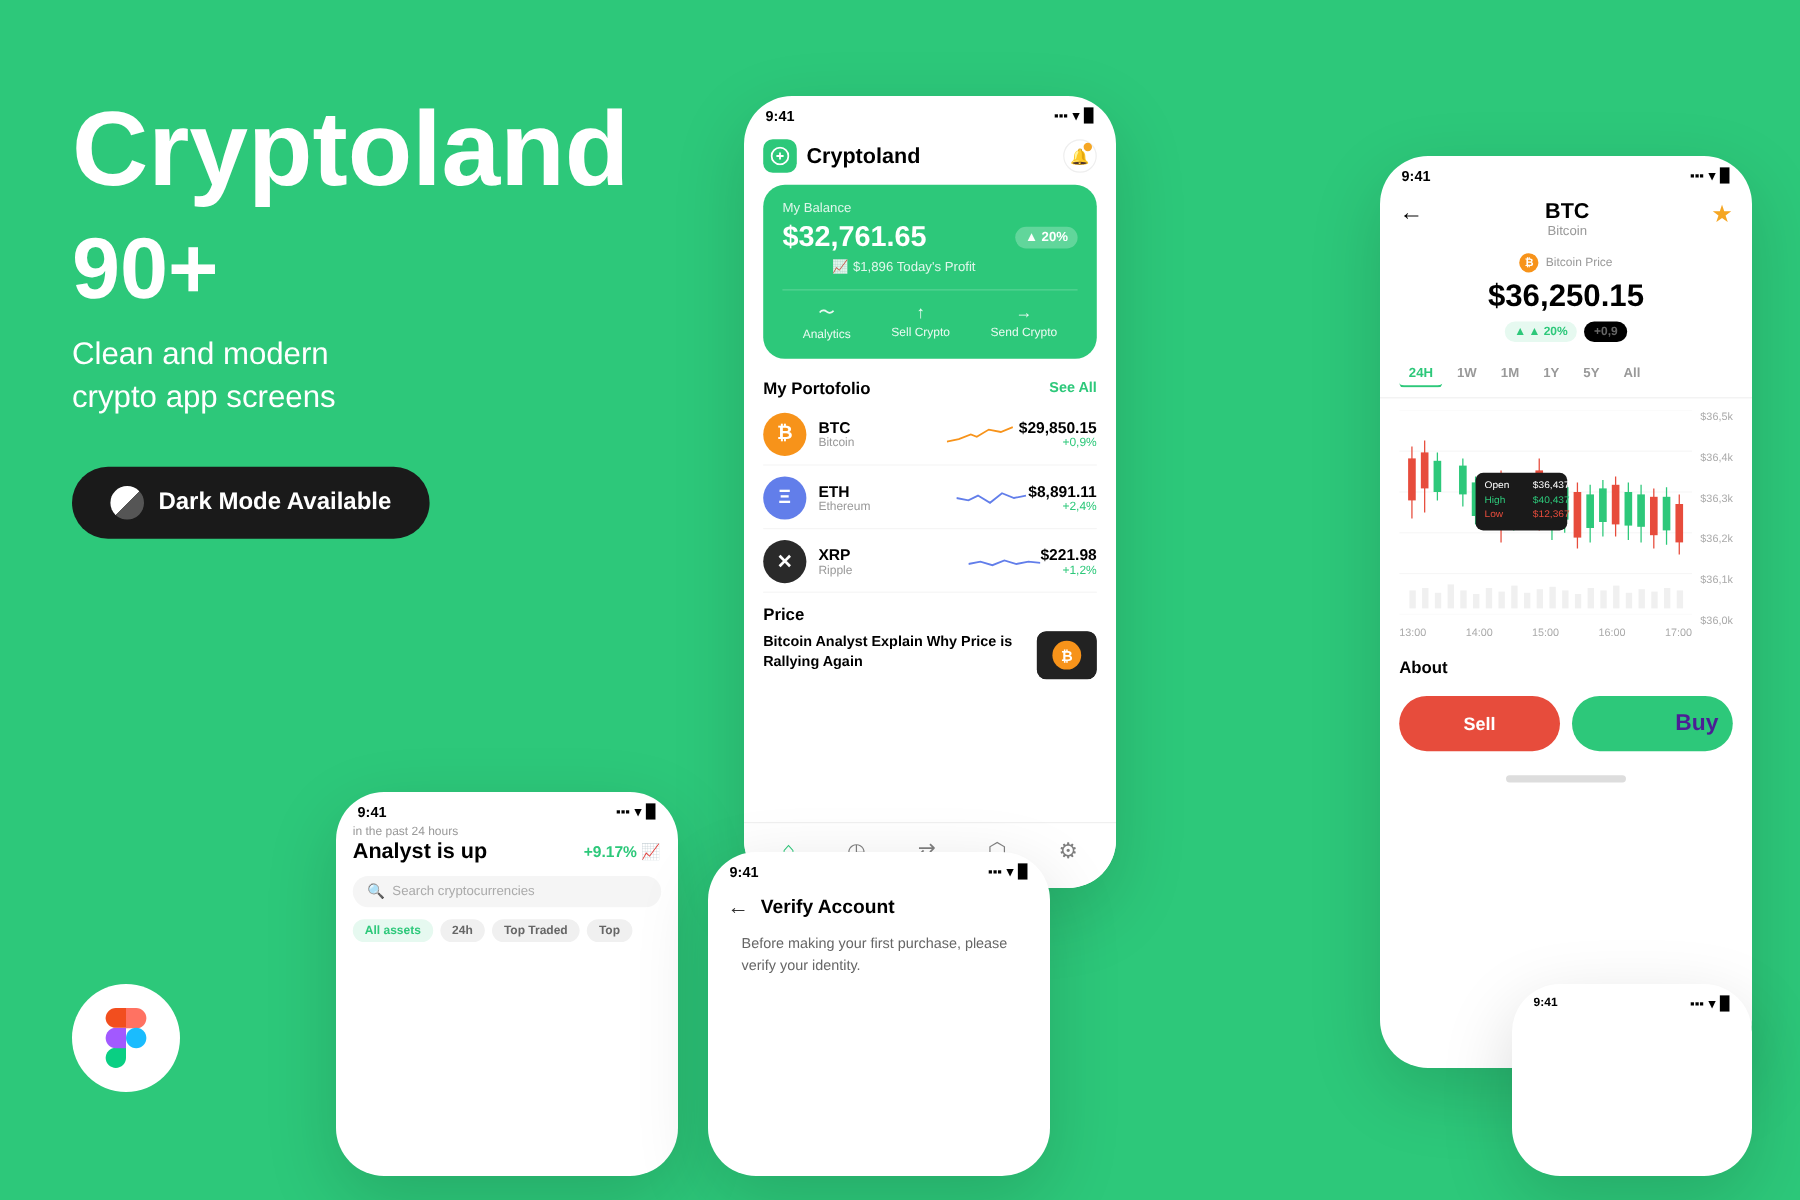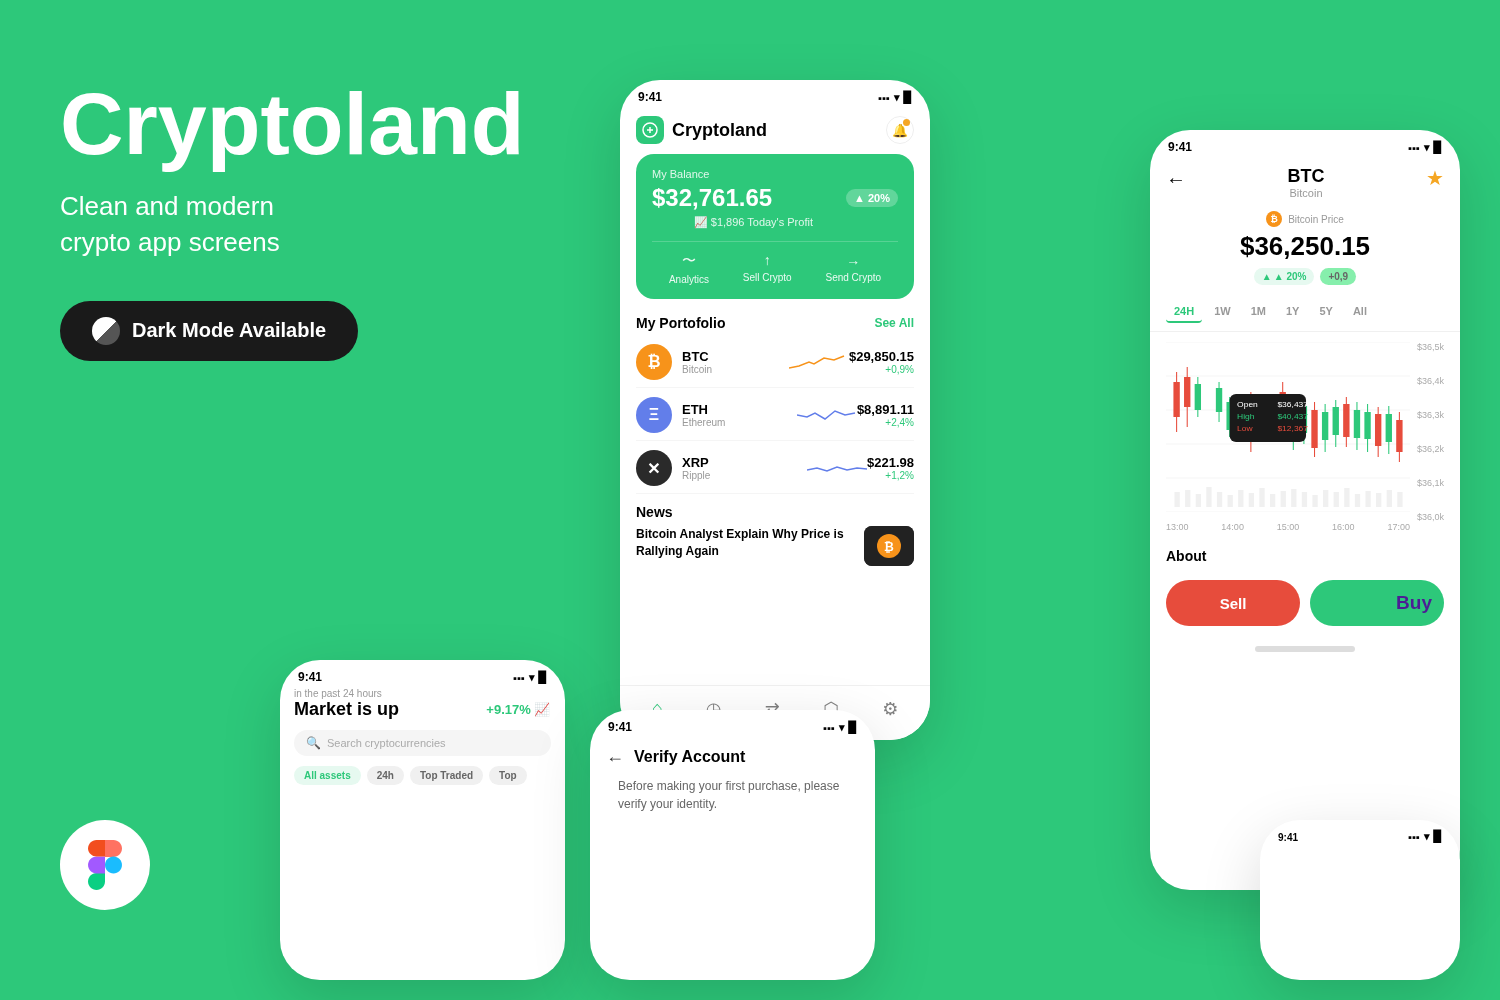--- a/index.html
+++ b/index.html
@@ -81,21 +81,21 @@
     .phone {
       background: white;
       border-radius: 40px;
       overflow: hidden;
       box-shadow: 0 20px 60px rgba(0,0,0,0.15);
       position: absolute;
     }
     .phone-status-bar {
       display: flex;
       justify-content: space-between;
-      align-items: flex-end;
+      align-items: flex-start;
       padding: 10px 18px 4px;
       font-size: 12px;
       font-weight: 600;
     }
     .status-icons {
       display: flex;
       gap: 4px;
       align-items: center;
       font-size: 11px;
     }
@@ -360,21 +360,21 @@
     .btc-badge {
       border-radius: 20px;
       padding: 3px 8px;
       font-size: 10px;
       font-weight: 700;
       display: flex;
       align-items: center;
       gap: 2px;
     }
     .badge-green { background: #e6f9f0; color: #2DC87A; }
-    .badge-gray { background: #86efac; color: #666; }
+    .badge-gray { background: #000000; color: #666; }
 
     
     .time-tabs {
       display: flex;
       padding: 8px 16px;
       gap: 4px;
       border-bottom: 1px solid #f0f0f0;
     }
     .time-tab {
       padding: 4px 8px;
@@ -561,20 +561,21 @@
     }
 
     
     .mini-chart { width: 60px; height: 28px; }
   </style>
 </head>
 <body>
 
 <div class="left-section">
   <div class="main-title">Cryptoland</div>
+  <div class="count-text">90+</div>
   <div class="subtitle">
     Clean and modern<br>crypto app screens
   </div>
   <div class="dark-mode-btn">
     <div class="dark-mode-icon"></div>
     <span>Dark Mode Available</span>
   </div>
 </div>
 
 <div class="figma-logo">
@@ -691,21 +692,21 @@
         </svg>
         <div class="crypto-value">
           <div class="crypto-price">$221.98</div>
           <div class="crypto-change">+1,2%</div>
         </div>
       </div>
     </div>
 
     <div class="news-section">
       <div class="section-header">
-        <span class="section-title">News</span>
+        <span class="section-title">Price</span>
       </div>
       <div class="news-item">
         <div class="news-text">Bitcoin Analyst Explain Why Price is Rallying Again</div>
         <div class="news-img">
           <svg width="50" height="40" viewBox="0 0 50 40">
             <rect width="50" height="40" fill="#222"></rect>
             <circle cx="25" cy="20" r="12" fill="#F7931A"></circle>
             <text x="25" y="25" text-anchor="middle" fill="white" font-size="12" font-weight="bold">₿</text>
           </svg>
         </div>
@@ -884,21 +885,21 @@
     <span>9:41</span>
     <div class="status-icons">
       <span>▪▪▪</span>
       <span>▾</span>
       <span>▉</span>
     </div>
   </div>
   <div class="market-content">
     <div class="market-label">in the past 24 hours</div>
     <div class="market-header-row">
-      <div class="market-title">Market is up</div>
+      <div class="market-title">Analyst is up</div>
       <div class="market-change">
         <span>+9.17%</span>
         <span>📈</span>
       </div>
     </div>
     <div class="search-bar">
       <span class="search-icon">🔍</span>
       <span class="search-text">Search cryptocurrencies</span>
     </div>
     <div class="filter-tabs">

